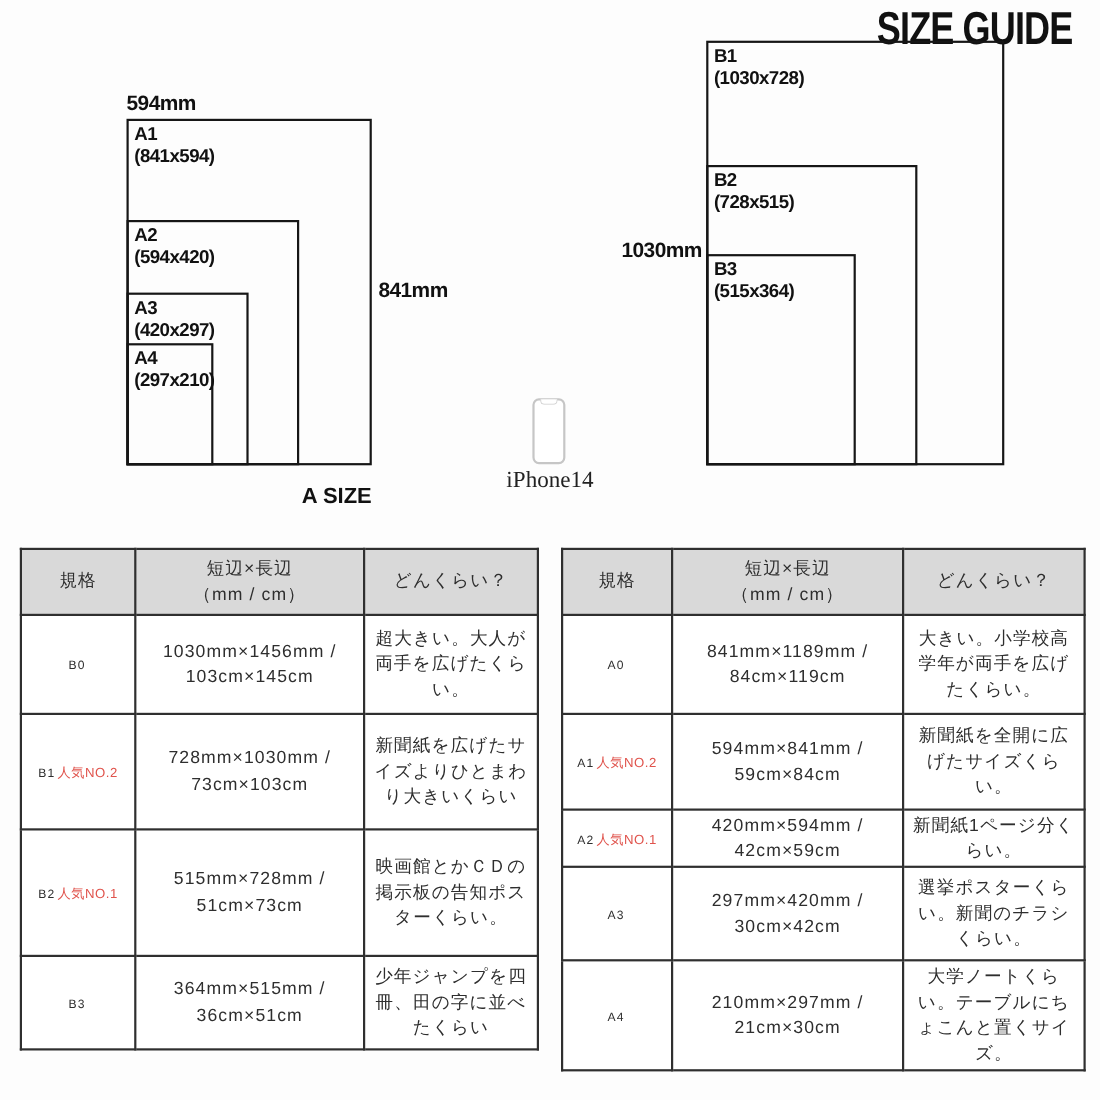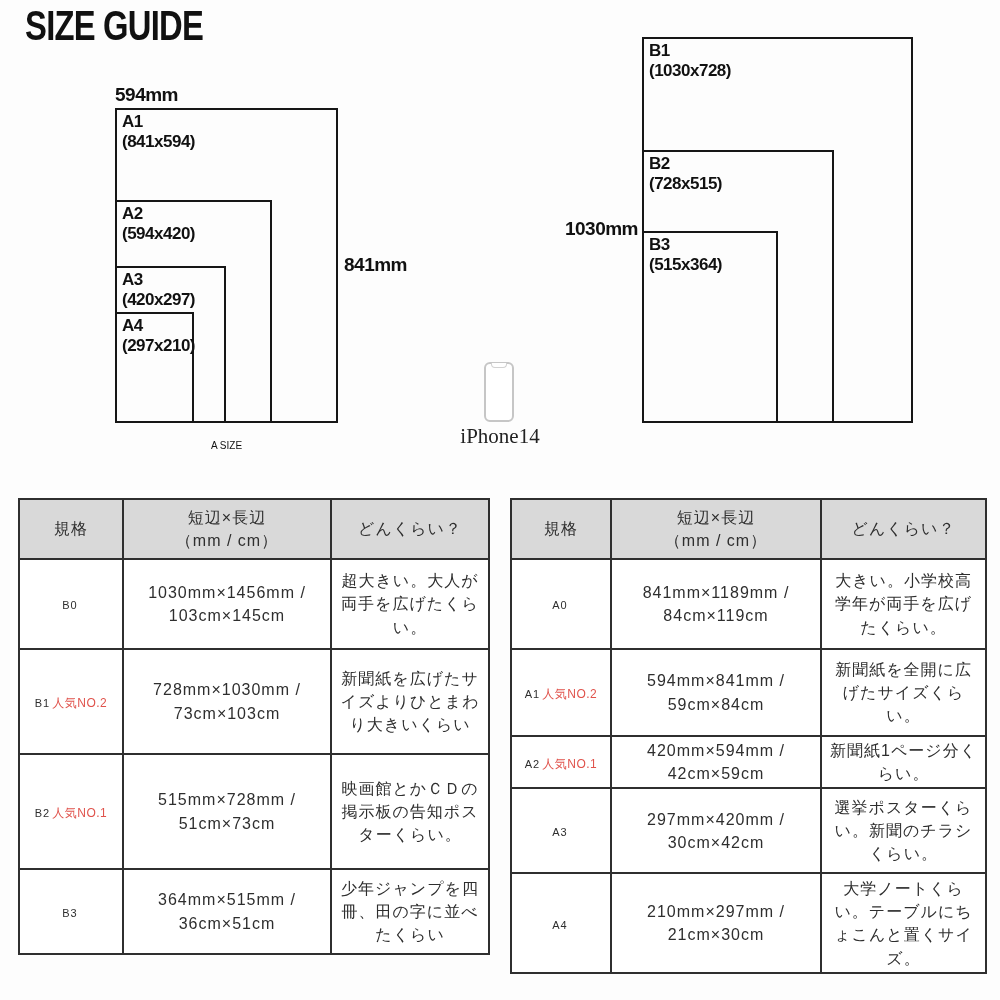--- a/index.html
+++ b/index.html
@@ -1,29 +1,29 @@
 <!DOCTYPE html>
 <html><head>
 <meta charset="utf-8">
 <style>
   html,body{margin:0;padding:0;background:#fff;}
   #canvas{position:relative;width:1000px;height:1000px;background:#fdfdfd;overflow:hidden;
           font-family:"Liberation Sans",sans-serif;color:#1c1c1c;}
 
   
-  .main-title{position:absolute;left:0;top:2px;width:1000px;text-align:left;}
+  .main-title{position:absolute;left:0;top:2px;width:1000px;text-align:right;}
   .main-title span{display:inline-block;font-weight:700;font-size:42px;letter-spacing:-1px;
                    transform:scaleX(0.78);color:#111;}
 
   
   .paper{position:absolute;border:2px solid #161616;box-sizing:border-box;background:transparent;}
   .paper-label{position:absolute;top:2px;left:5px;font-weight:700;font-size:17px;line-height:1.15;
                letter-spacing:-0.5px;white-space:nowrap;color:#111;}
   .dim-label{position:absolute;font-weight:700;font-size:19px;letter-spacing:-0.5px;color:#111;}
-  .diagram-caption{position:absolute;font-weight:400;font-size:10px;letter-spacing:0;color:#111;text-align:center;}
+  .diagram-caption{position:absolute;font-weight:700;font-size:20px;letter-spacing:0;color:#111;text-align:right;}
 
   
   .iphone{position:absolute;left:484px;top:362px;width:30px;height:60px;border:2px solid #c6c6c6;
           border-radius:6px;box-sizing:border-box;background:#fff;}
   .iphone .notch{position:absolute;left:50%;top:-1px;transform:translateX(-50%);width:14px;height:4px;
                  background:#fff;border:1px solid #d2d2d2;border-top:none;border-radius:0 0 4px 4px;}
   .iphone-label{position:absolute;left:440px;top:424px;width:120px;text-align:center;
                 font-family:"Liberation Serif",serif;font-size:21px;color:#222;}
 
   

